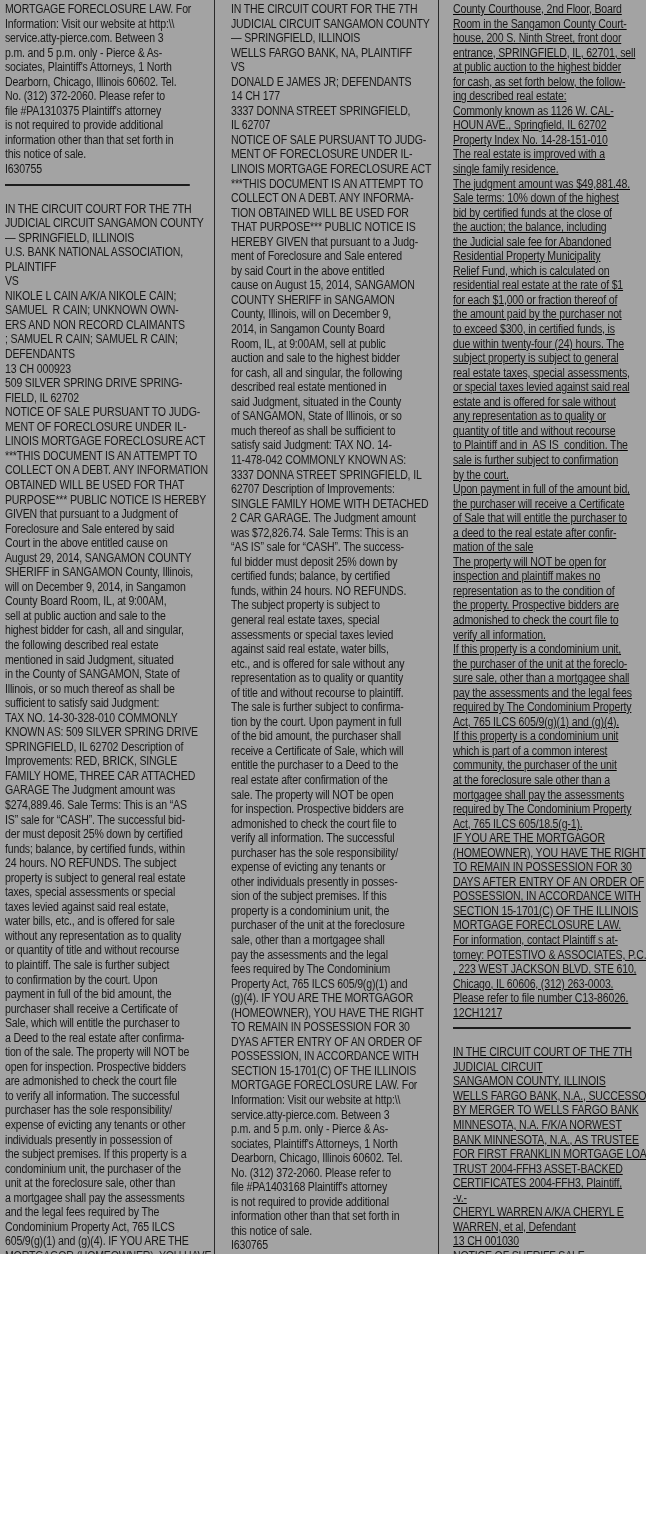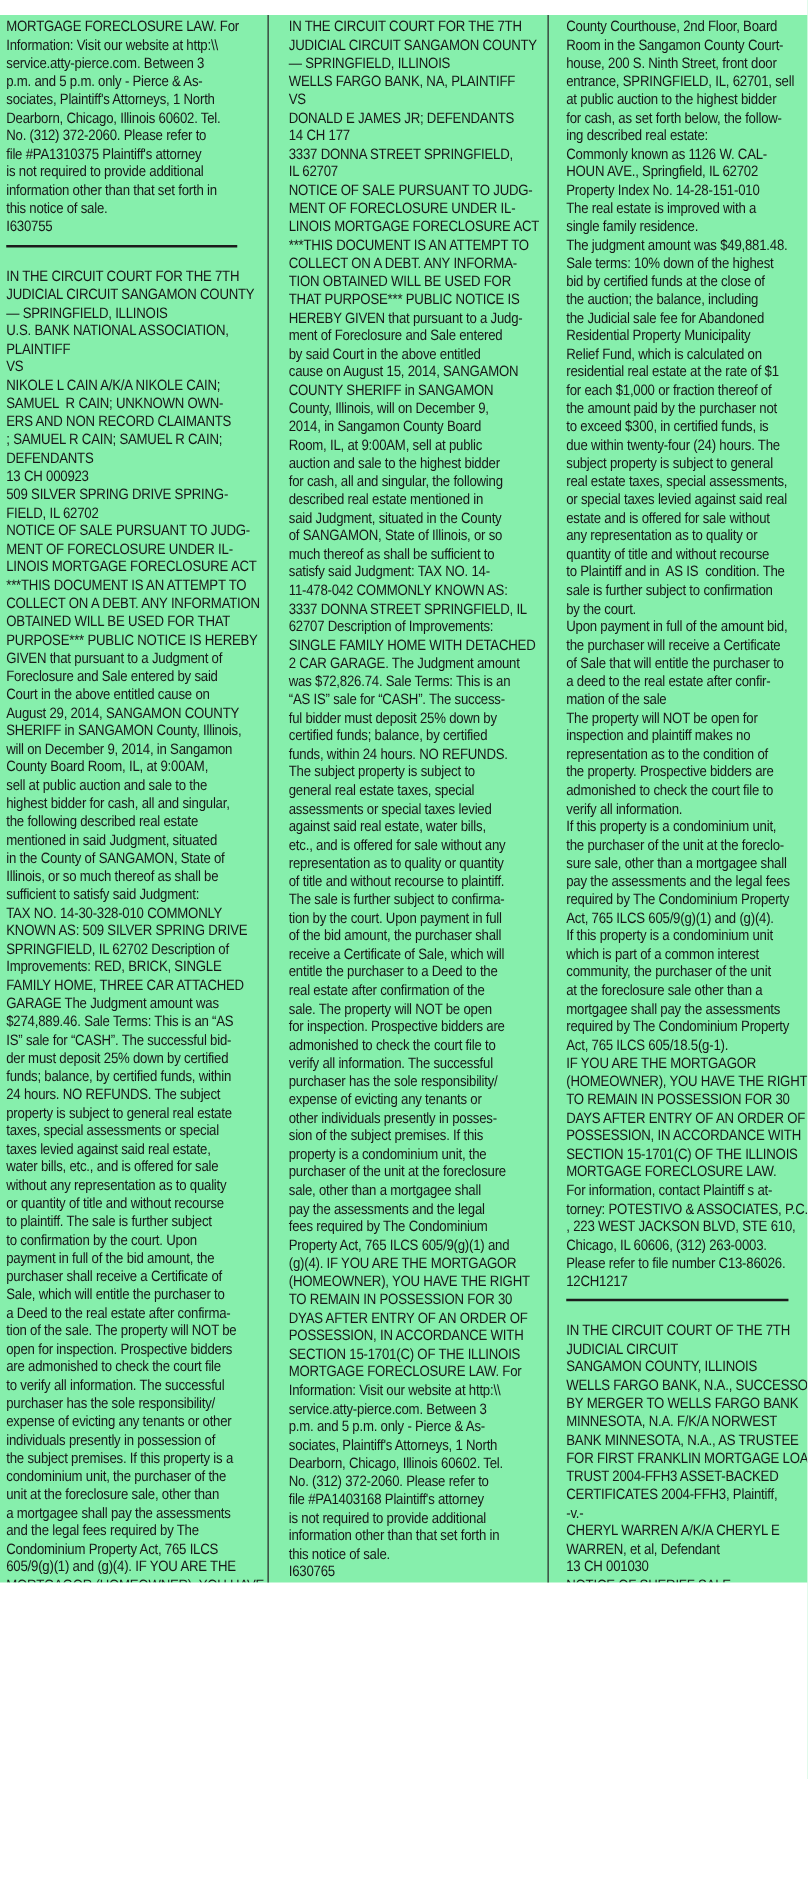--- a/index.html
+++ b/index.html
@@ -4,29 +4,28 @@
 <style>
   * { margin: 0; padding: 0; box-sizing: border-box; }
   html, body { background: #ffffff; }
   body {
     width: 646px; height: 1518px;
     font-family: "Liberation Sans", "DejaVu Sans", sans-serif;
   }
   .page {
     position: relative;
     width: 646px; height: 1254px;
-    background: #86efac;
+    background: #a3a3a3;
     display: flex;
     overflow: hidden;
-    margin-top: 12px;
   }
   .col { height: 100%; overflow: hidden; }
   .col1 { width: 214px; padding: 2px 12px 0 5px; }
   .col2 { width: 223px; padding: 2px 10px 0 16px; }
-  .col3 { width: 207px; padding: 2px 4px 0 14px; }
+  .col3 { width: 207px; padding: 2px 4px 0 14px; text-decoration: underline; }
   .vsep {
     width: 1px; height: 1518px;
     background: #2a2a2a;
     flex: 0 0 1px;
   }
   .col-inner {
     transform: scaleX(0.88);
     transform-origin: 0 0;
     width: 113.64%;
   }

